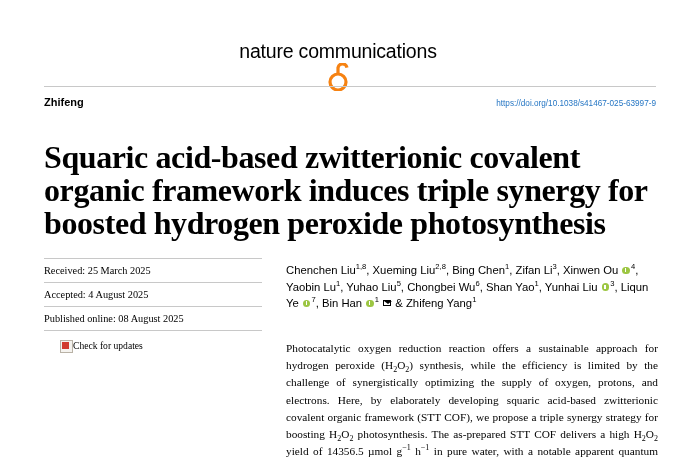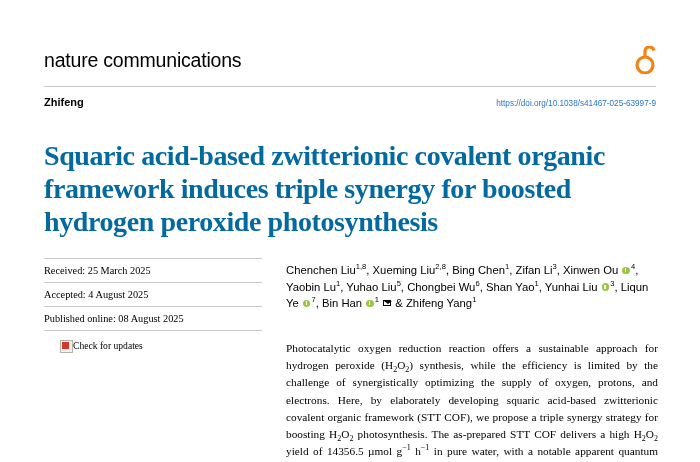--- a/index.html
+++ b/index.html
@@ -17,27 +17,28 @@
   .page {
     position: relative;
     width: 700px;
     height: 462px;
     background: #ffffff;
   }
 
   
   .masthead {
     position: absolute;
-    left: 44px;
+    left: 32px;
     top: 40px;
     width: 612px;
     height: 40px;
     display: flex;
     align-items: center;
     justify-content: space-between;
+    flex-direction: column;
   }
   .journal-title {
     font-family: "Liberation Sans", sans-serif;
     font-size: 19.5px;
     letter-spacing: -0.2px;
     color: #000000;
     font-weight: 400;
   }
   .oa-logo {
     width: 22px;
@@ -79,24 +80,24 @@
   }
 
   
   .title {
     position: absolute;
     left: 44px;
     top: 120px;
     width: 618px;
     font-family: "Liberation Serif", serif;
     font-weight: 700;
-    font-size: 28px;
+    font-size: 32px;
     line-height: 33px;
     letter-spacing: -0.4px;
-    color: #0369a1;
+    color: #000000;
   }
 
   
   .history {
     position: absolute;
     left: 44px;
     top: 258px;
     width: 218px;
     font-family: "Liberation Serif", serif;
     font-size: 10.3px;

